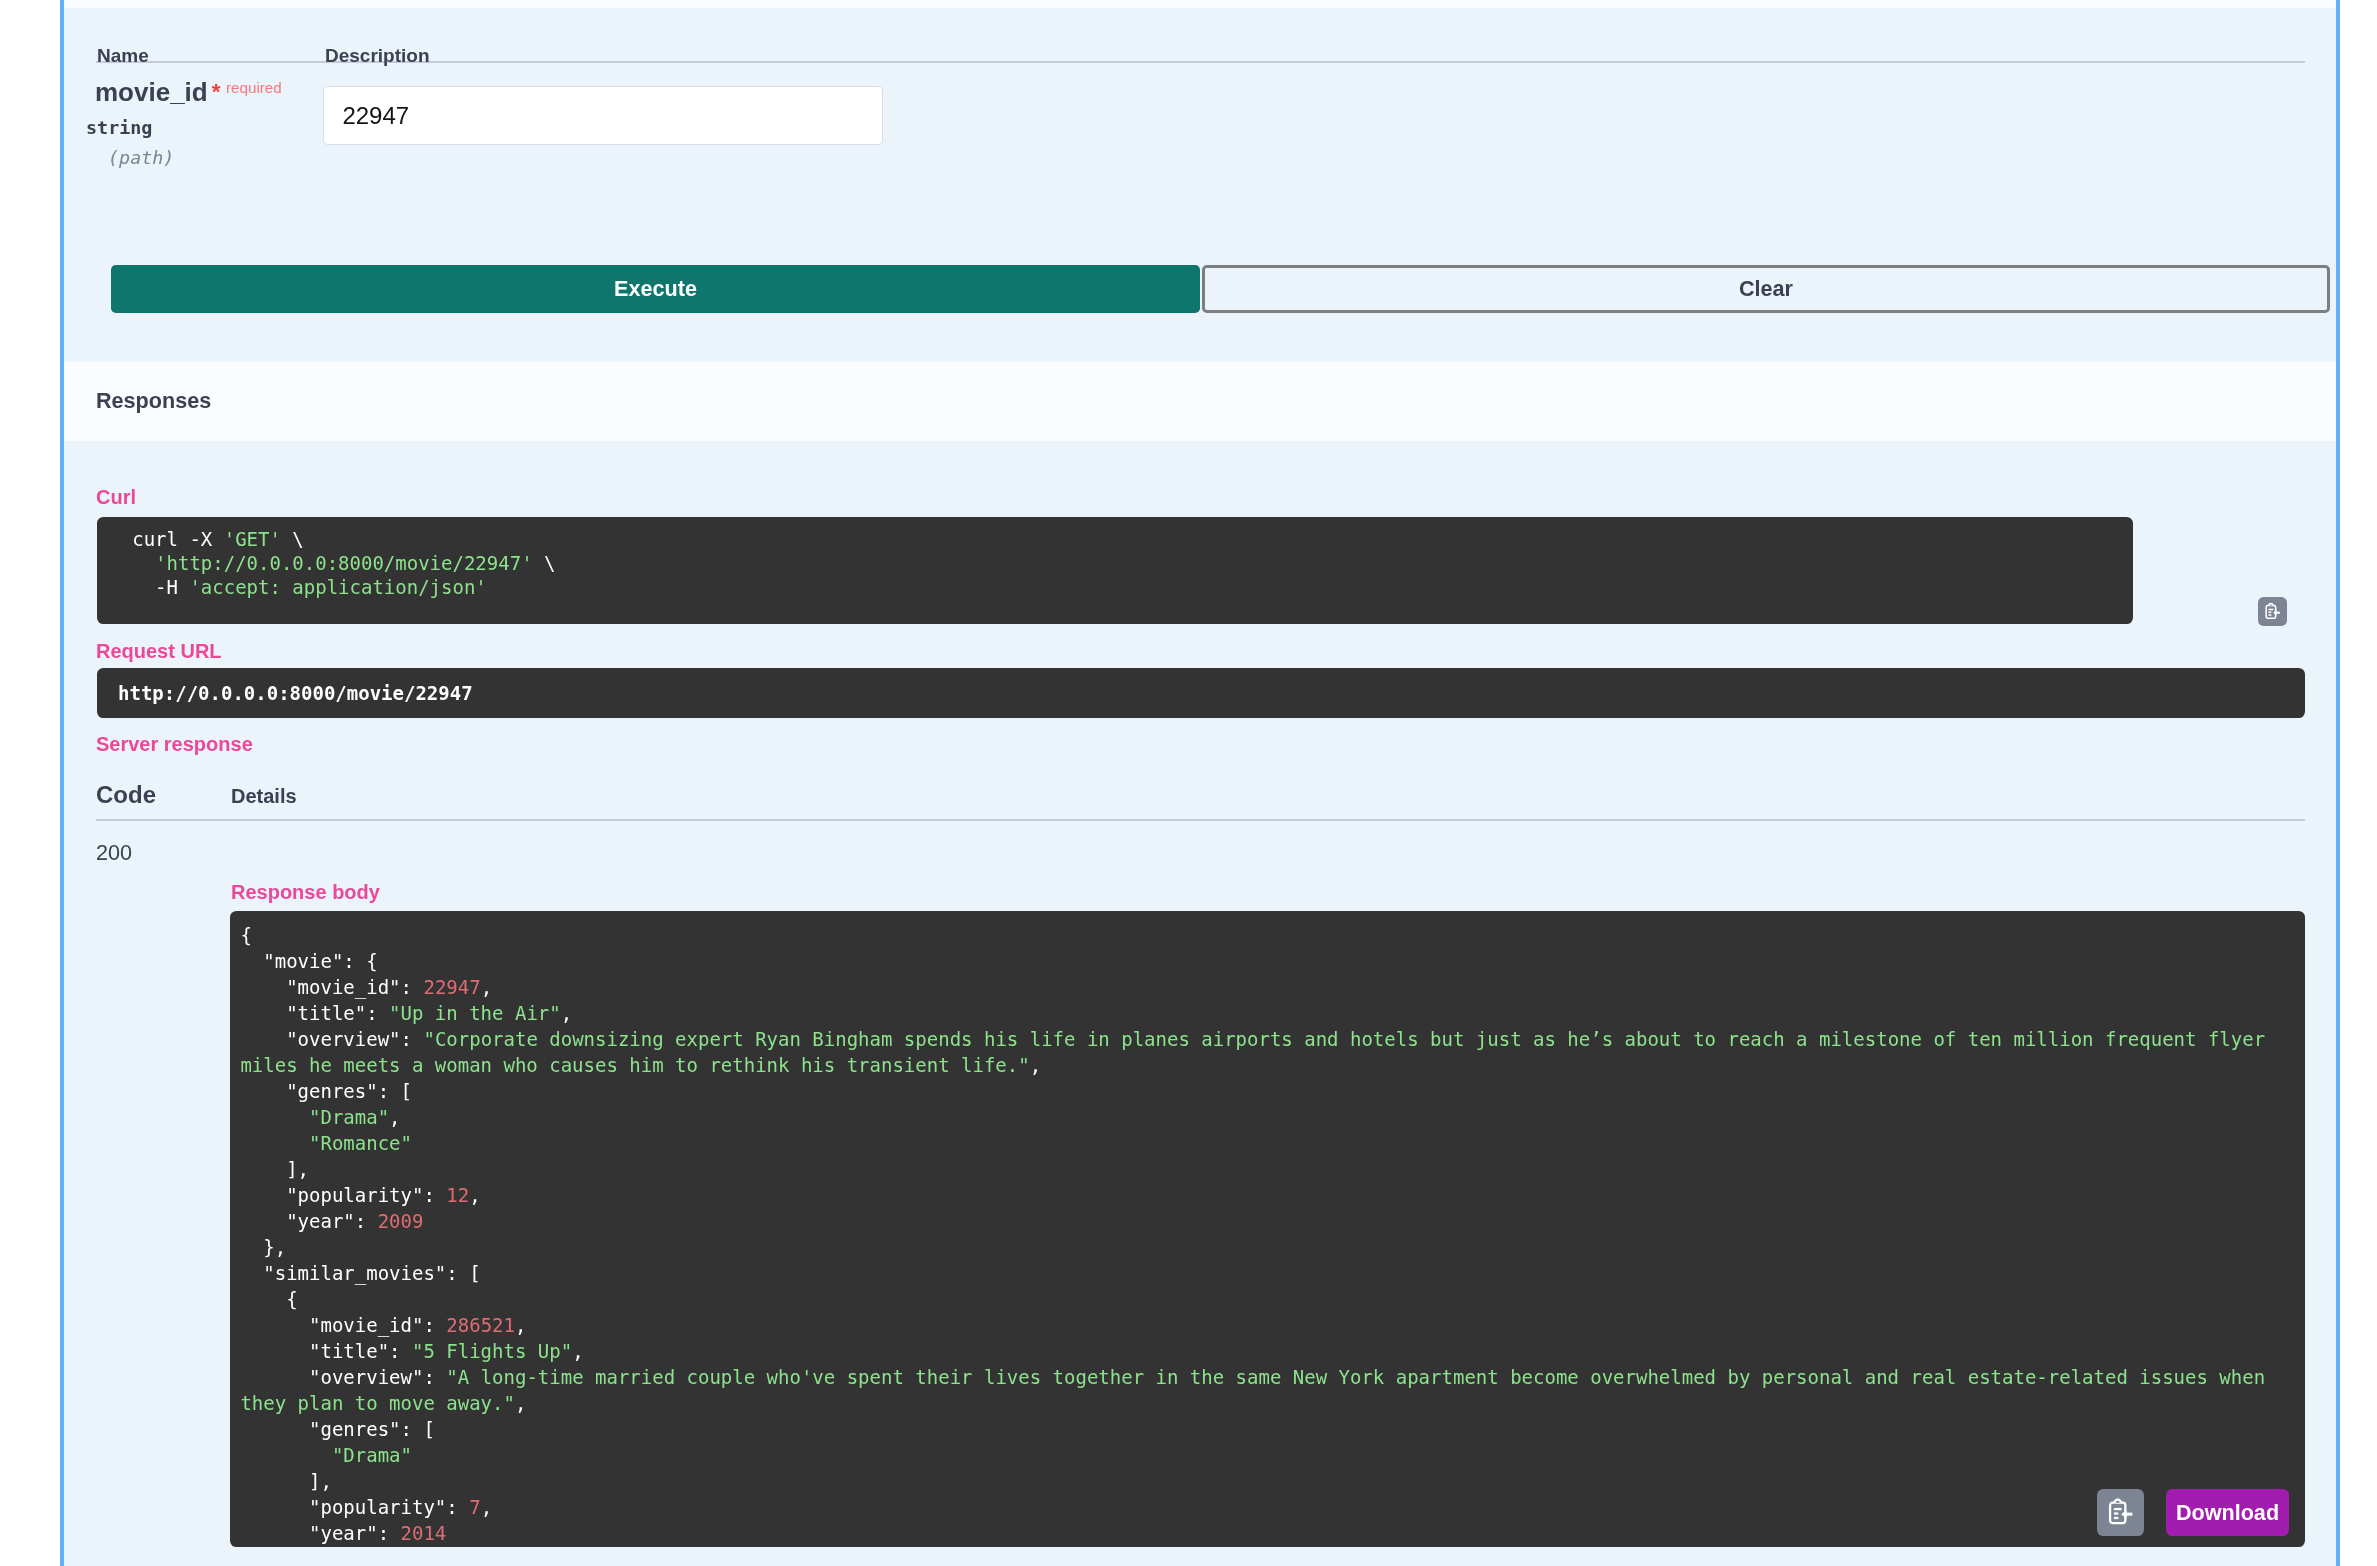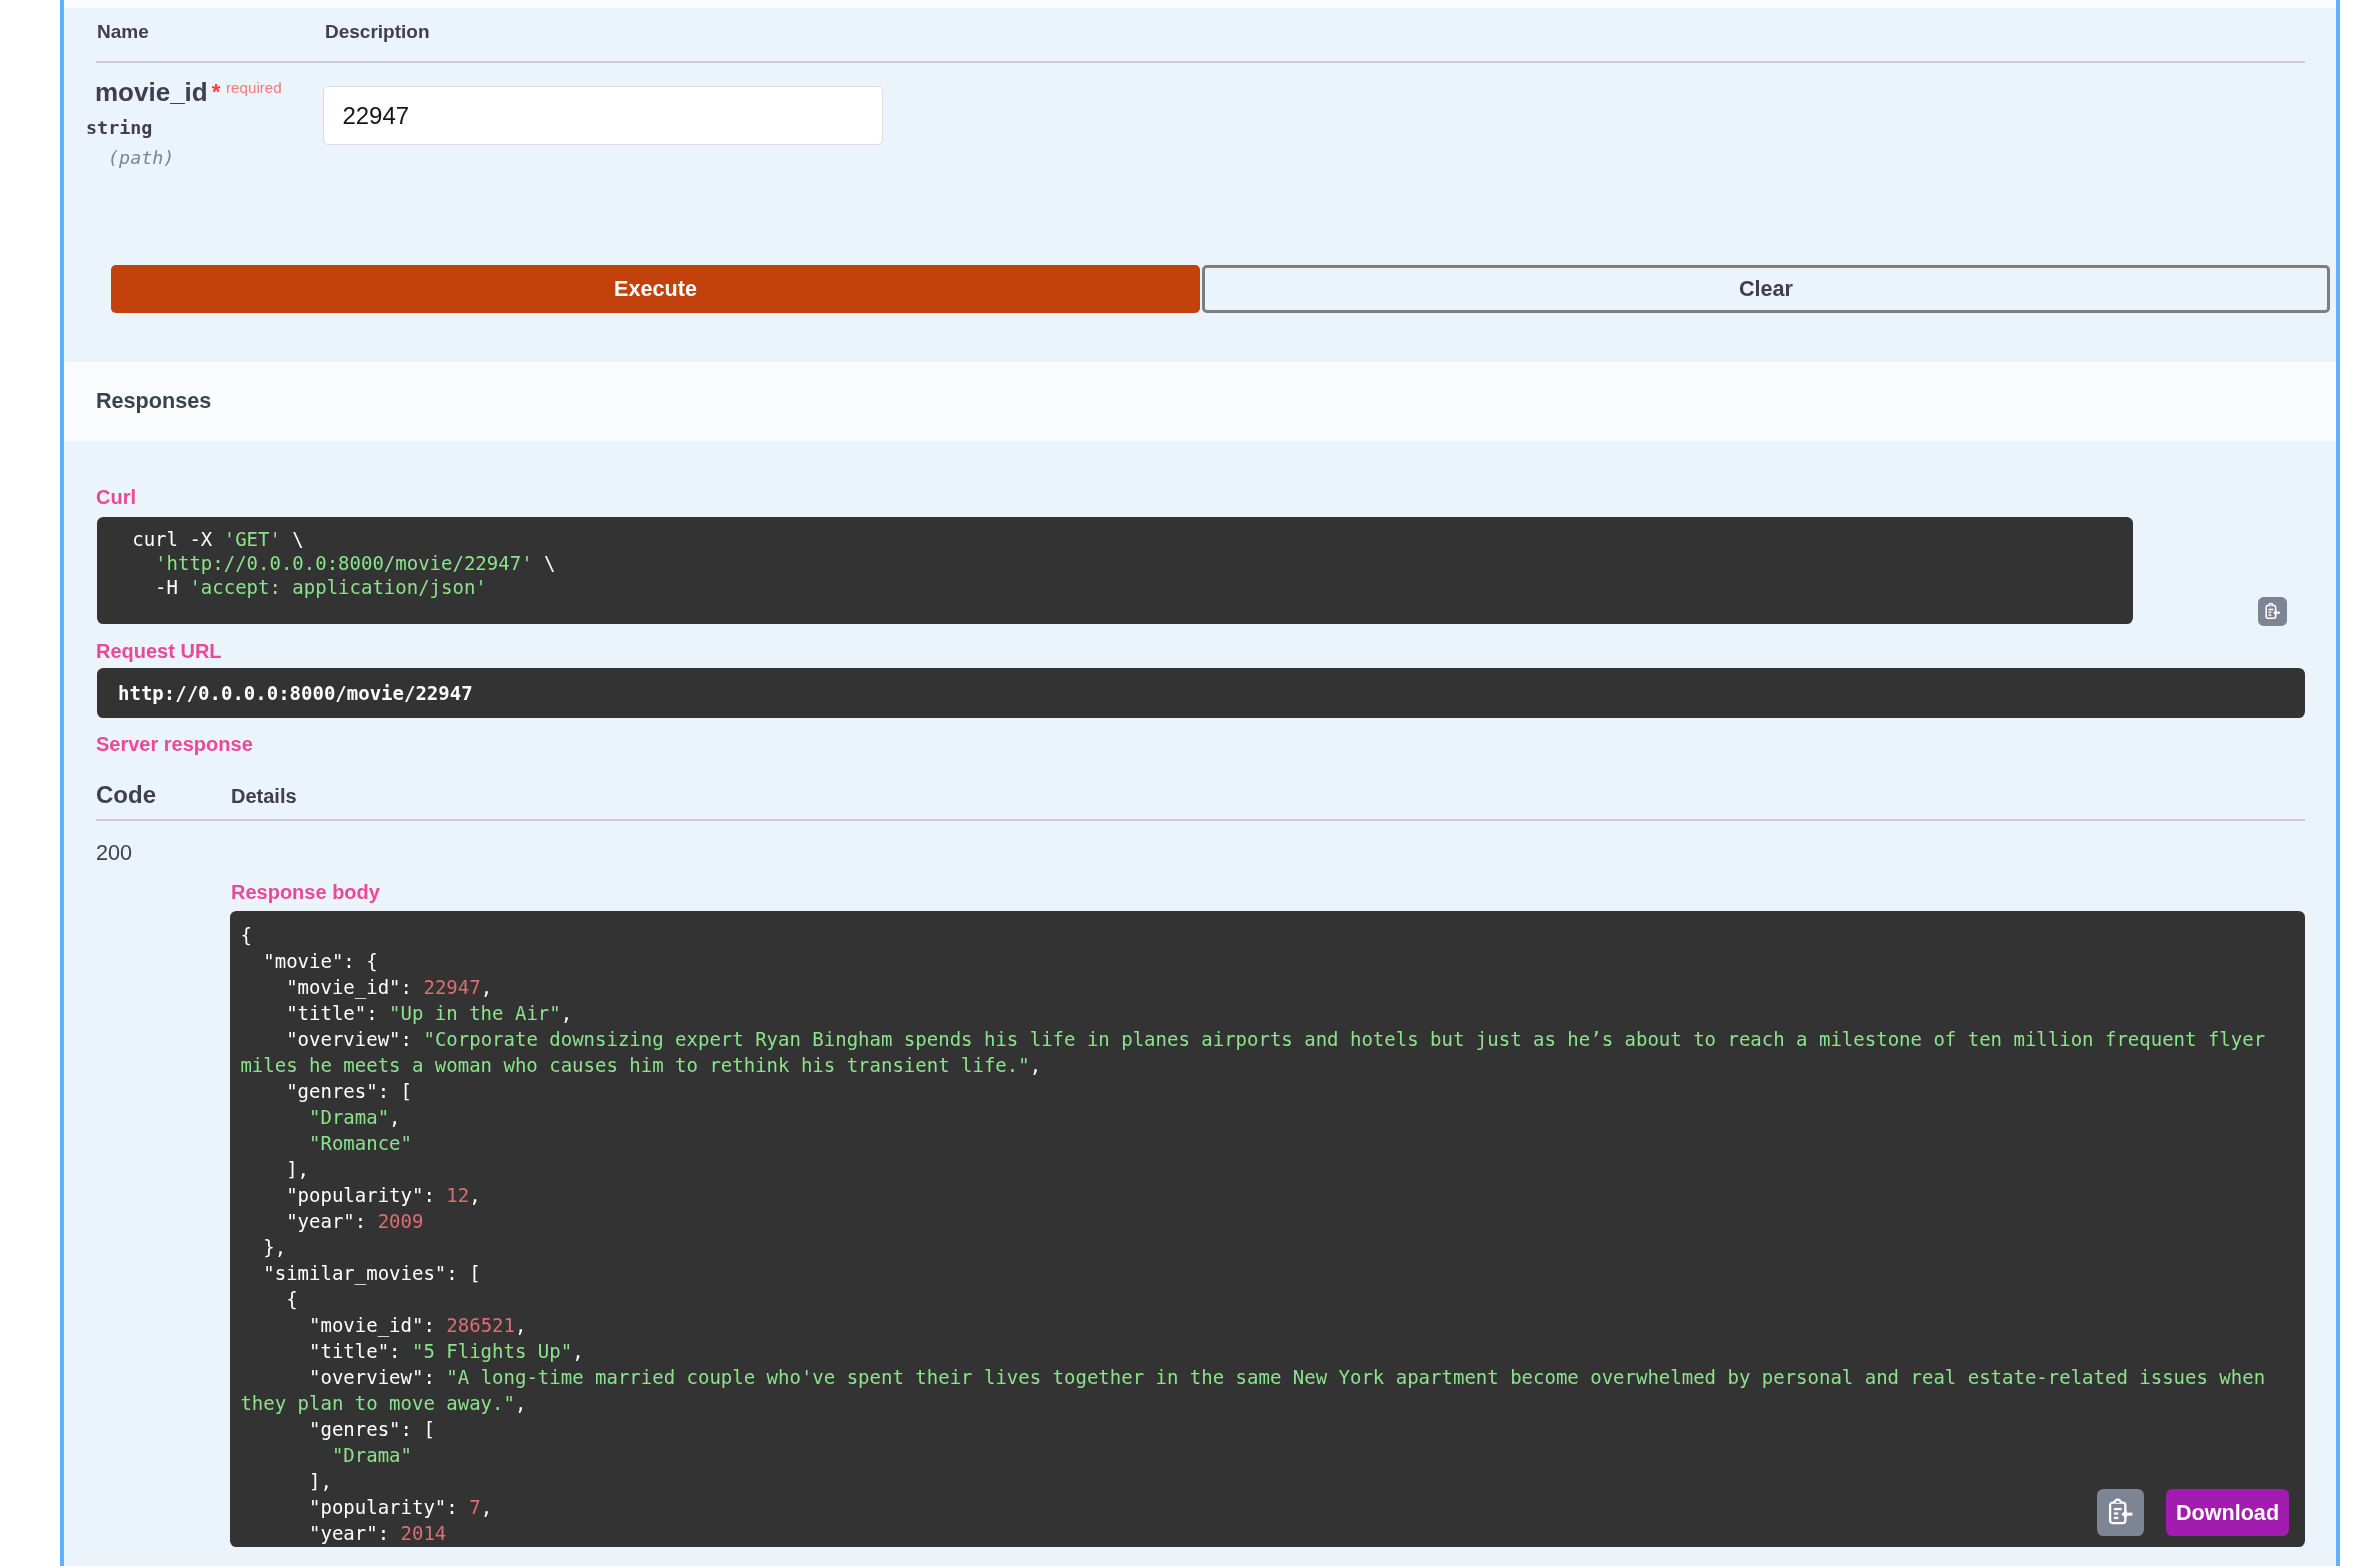--- a/index.html
+++ b/index.html
@@ -12,40 +12,40 @@
 
   
   .opblock {
     left:60px; top:0; width:2280px; height:1566px;
     background:#ebf3fb;
     border-left:4px solid #61affe; border-right:4px solid #61affe;
   }
   .top-strip { left:64px; top:0; width:2272px; height:8px; background:#fafcfe; }
 
   
-  .col-header { font-size:19px; font-weight:700; color:#3b4151; }
+  .col-header { font-size:19px; font-weight:700; color:#3b4151;margin-top:24px; }
   .divider { height:1.6px; background:rgba(59,65,81,.22); }
   .param-name { font-size:26px; font-weight:700; color:#3b4151; white-space:nowrap; }
   .req-star { color:#f93e3e; font-size:22.4px; font-weight:700; position:relative; top:-2.4px; margin-left:4px; }
   .req-label { color:#f87979; font-size:15.2px; font-weight:400; position:relative; top:-8px; margin-left:5.6px; }
   .param-type { font-family:"DejaVu Sans Mono", monospace; font-size:18.4px; font-weight:700; color:#3b4151; }
   .param-loc  { font-family:"DejaVu Sans Mono", monospace; font-size:18.4px; font-style:italic; color:#7d8492;margin-left:12px; }
   .param-input {
     left:323px; top:86px; width:560px; height:59px;
     background:#ffffff; border:1.6px solid #d9dde3; border-radius:4.8px;
     font-family:"Liberation Sans", sans-serif; font-size:24px; color:#151515;
     padding-left:18.4px; outline:none;
   }
 
   
   .btn-row-btn {
     display:flex; align-items:center; justify-content:center;
     font-size:21.6px; font-weight:700; border-radius:4.8px; cursor:pointer;
   }
-  .execute-btn { left:111px; top:265px; width:1089px; height:48px; background:#c2410c; color:#ffffff; border:none; }
+  .execute-btn { left:111px; top:265px; width:1089px; height:48px; background:#0f766e; color:#ffffff; border:none; }
   .clear-btn   { left:1202px; top:265px; width:1128px; height:48px; background:transparent; color:#3b4151; border:3.2px solid #7e7e7e; }
 
   
   .section-band { left:64px; top:362px; width:2272px; height:79px; background:#fafcfe; }
   .responses-title { left:96px; top:388px; font-size:21.6px; font-weight:700; }
   .mini-label { font-size:20px; font-weight:700; color:#ec4899; }
 
   .code-block { background:#333333; border-radius:6.4px; }
   .curl-block { left:97px; top:517px; width:2036px; height:107px;padding-left:24px; }
   .curl-block pre {

